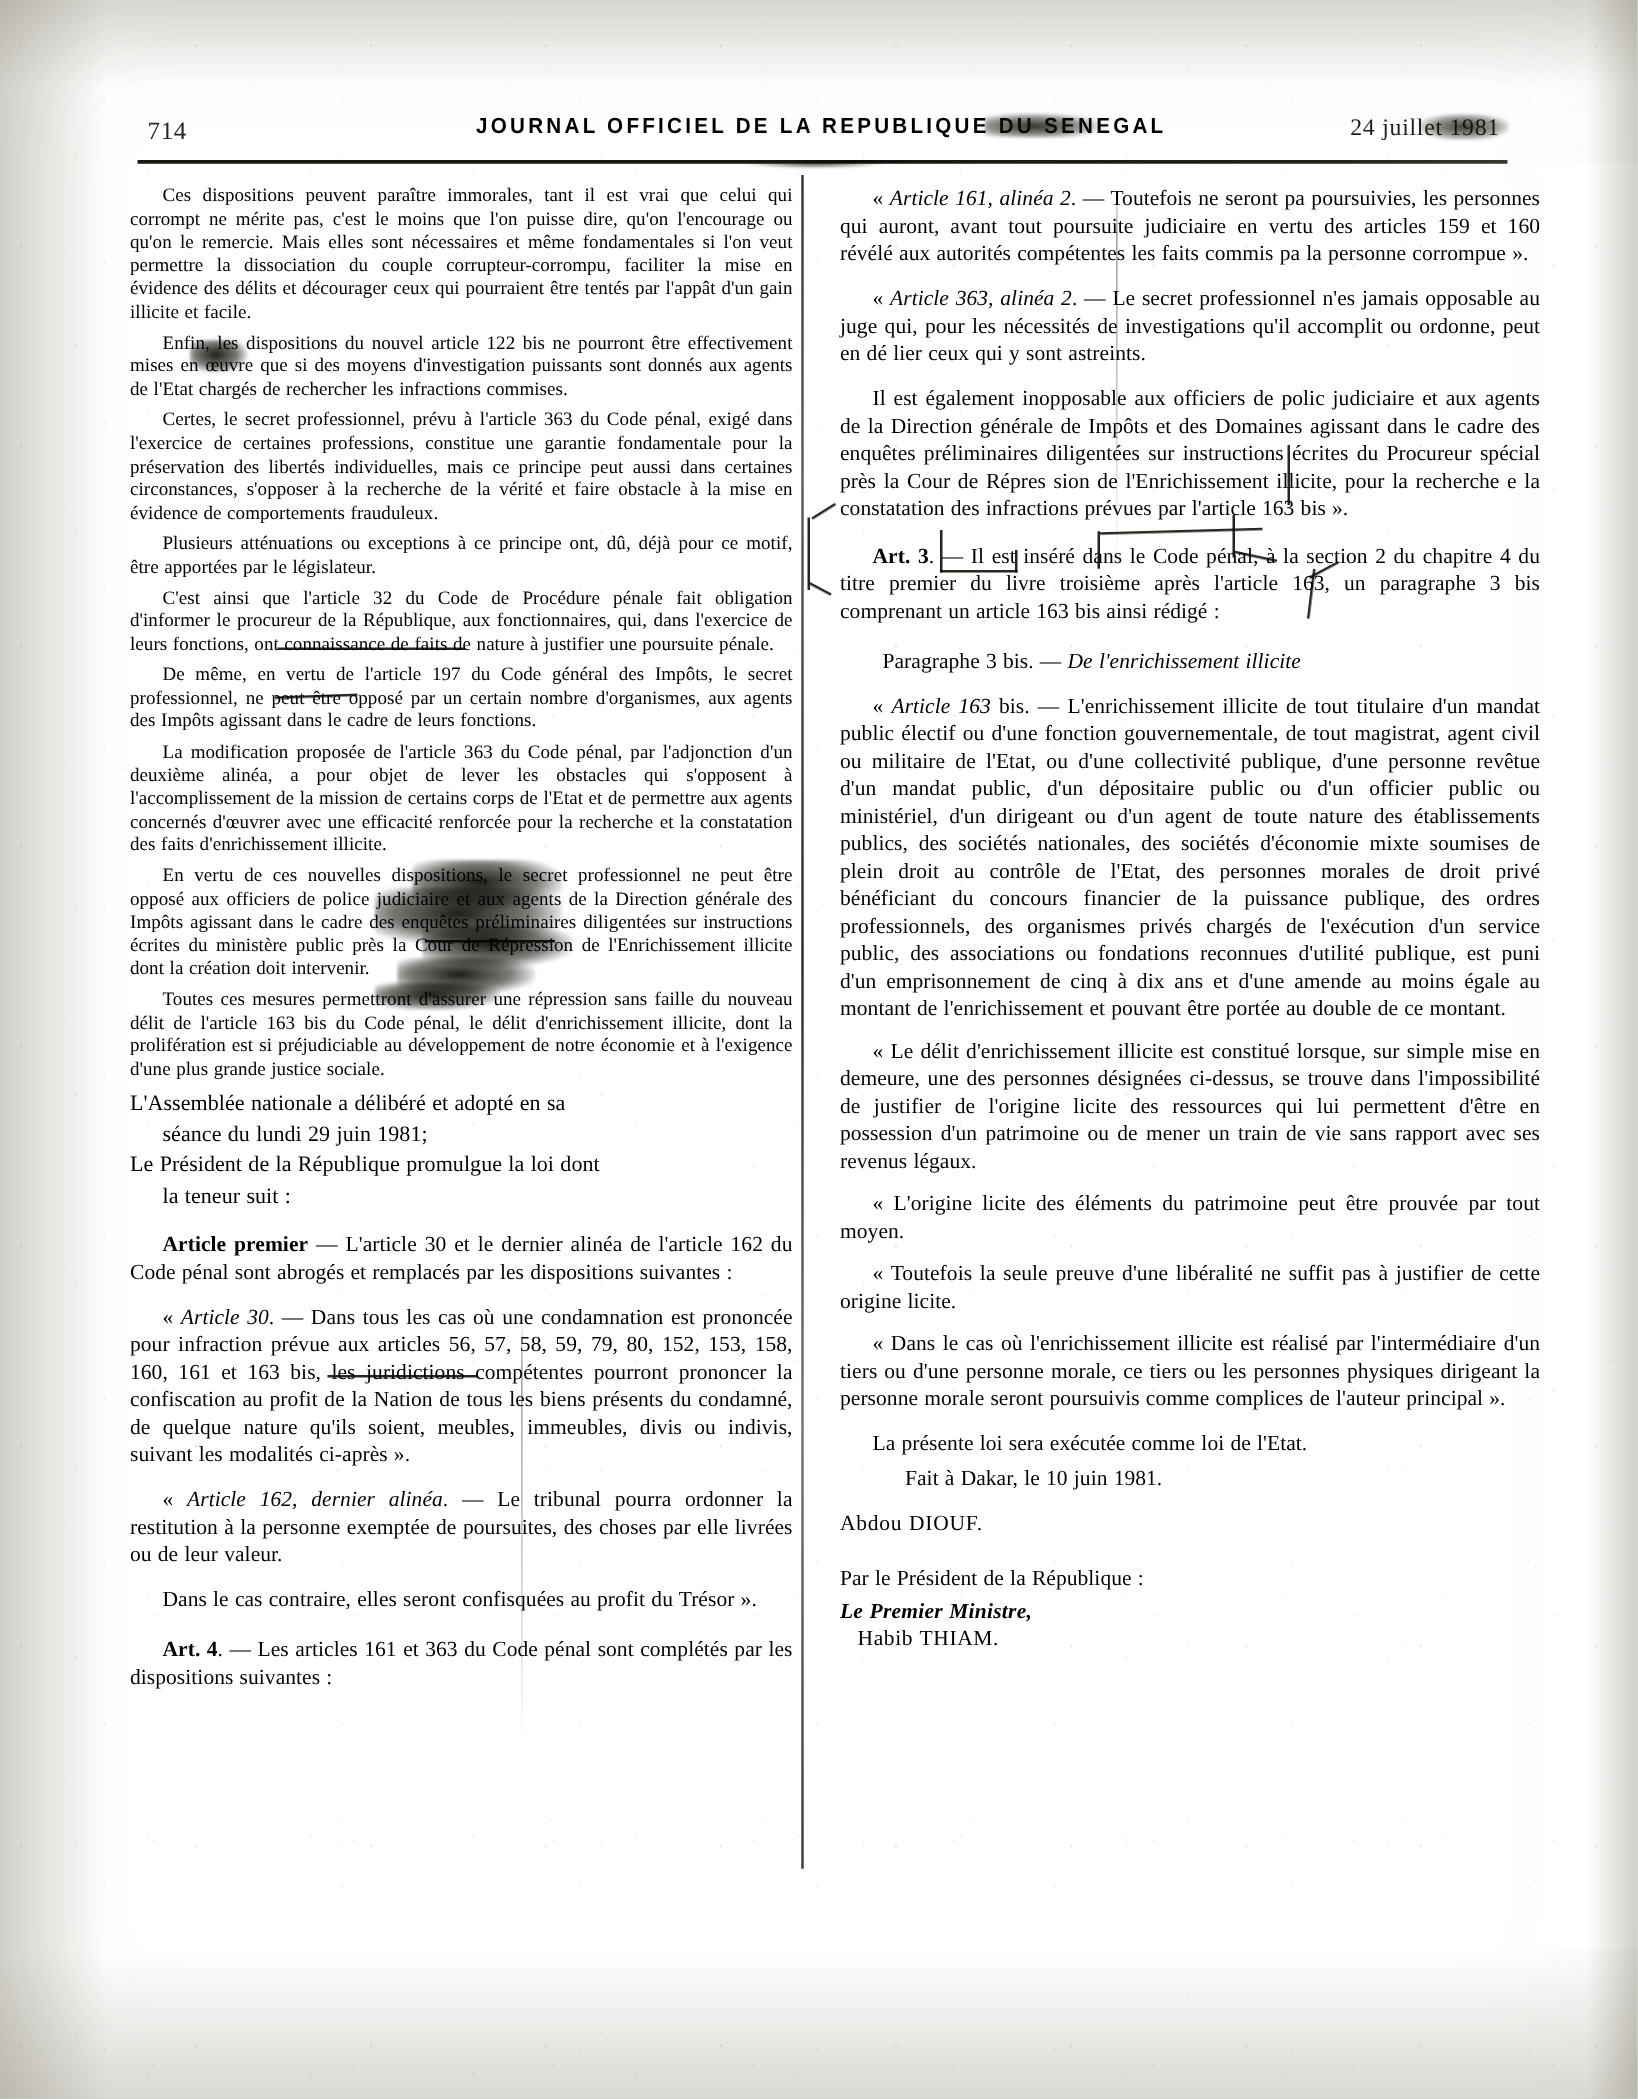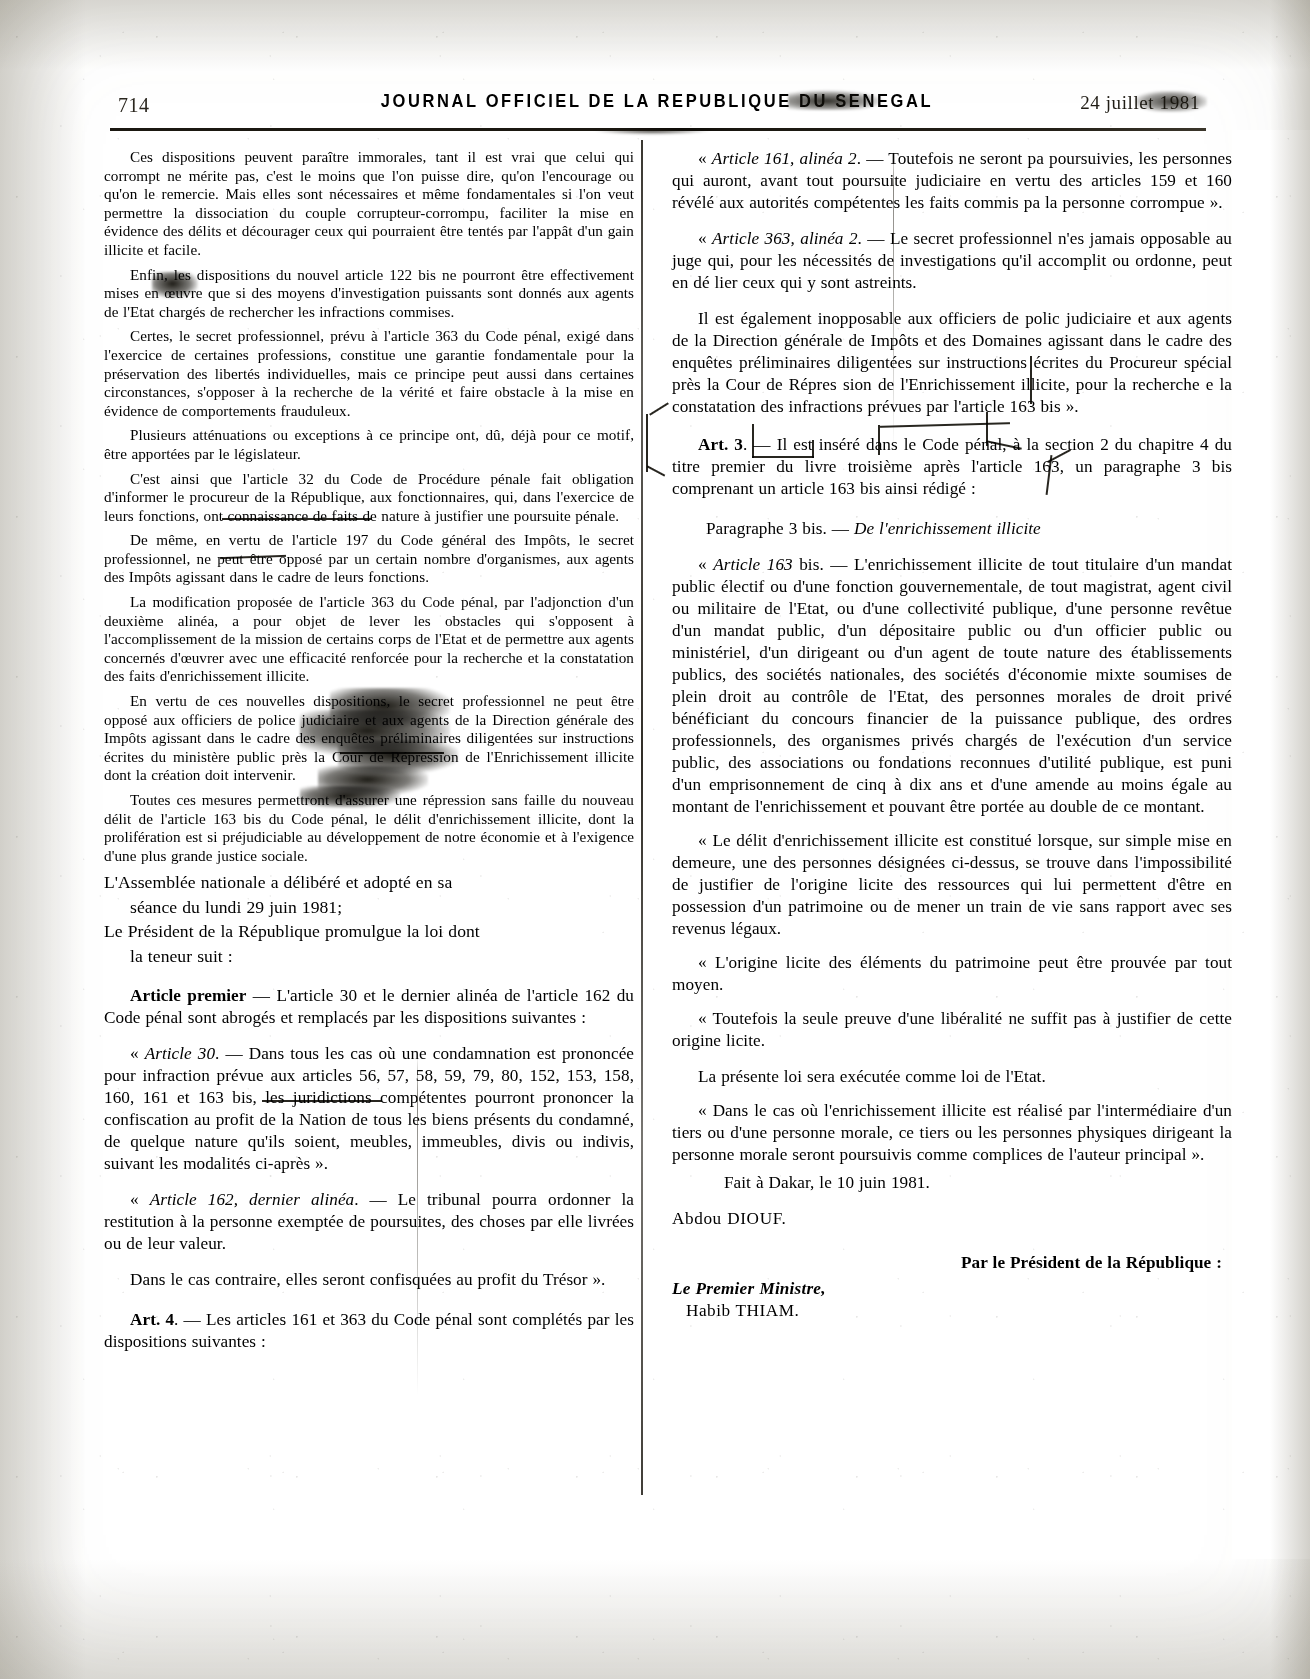--- a/index.html
+++ b/index.html
@@ -180,22 +180,22 @@
   .sig-name {
     font-size: 18.5px;
     letter-spacing: .6px;
     text-align: left;
     text-indent: 0;
     margin: 14px 0 0 0;
     padding-right: 24px;
   }
   .sig-by {
     font-size: 15.6px;
-    font-weight: bold;
-    text-align: right;
+    font-weight: normal;
+    text-align: left;
     text-indent: 0;
     margin: 22px 0 4px 0;
     padding-right: 10px;
   }
   .sig-role {
     font-size: 13.6px;
     font-style: italic;
     font-weight: bold;
     text-indent: 0;
     margin: 2px 0 0 0;
@@ -336,23 +336,23 @@
         <span>Paragraphe 3 bis</span><span>. — </span><i>De l'enrichissement illicite</i>
       </p>
 
       <p style="margin-top:14px;">
         <span>« </span><i>Article 163</i><span> bis</span><span>. — </span><span>L'enrichissement illicite de tout titulaire d'un mandat public électif ou d'une fonction gouvernementale, de tout magistrat, agent civil ou militaire de l'Etat, ou d'une collectivité publique, d'une personne revêtue d'un mandat public, d'un dépositaire public ou d'un officier public ou ministériel, d'un dirigeant ou d'un agent de toute nature des établissements publics, des sociétés nationales, des sociétés d'économie mixte soumises de plein droit au contrôle de l'Etat, des personnes morales de droit privé bénéficiant du concours financier de la puissance publique, des ordres professionnels, des organismes privés chargés de l'exécution d'un service public, des associations ou fondations reconnues d'utilité publique, est puni d'un emprisonnement de cinq à dix ans et d'une amende au moins égale au montant de l'enrichissement et pouvant être portée au double de ce montant.</span>
       </p>
 
       <p style="margin-top:12px;">« Le délit d'enrichissement illicite est constitué lorsque, sur simple mise en demeure, une des personnes désignées ci-dessus, se trouve dans l'impossibilité de justifier de l'origine licite des ressources qui lui permettent d'être en possession d'un patrimoine ou de mener un train de vie sans rapport avec ses revenus légaux.</p>
       <p style="margin-top:12px;">« L'origine licite des éléments du patrimoine peut être prouvée par tout moyen.</p>
       <p style="margin-top:12px;">« Toutefois la seule preuve d'une libéralité ne suffit pas à justifier de cette origine licite.</p>
+      <p style="margin-top:12px;">« Dans le cas où l'enrichissement illicite est réalisé par l'intermédiaire d'un tiers ou d'une personne morale, ce tiers ou les personnes physiques dirigeant la personne morale seront poursuivis comme complices de l'auteur principal ».</p>
+
       <p style="margin-top:14px; text-indent:26px;">La présente loi sera exécutée comme loi de l'Etat.</p>
-
-      <p style="margin-top:12px;">« Dans le cas où l'enrichissement illicite est réalisé par l'intermédiaire d'un tiers ou d'une personne morale, ce tiers ou les personnes physiques dirigeant la personne morale seront poursuivis comme complices de l'auteur principal ».</p>
       <p style="margin-top:0; text-indent:52px;">Fait à Dakar, le 10 juin 1981.</p>
 
       <p class="sig-name">Abdou DIOUF.</p>
       <p class="sig-by">Par le Président de la République :</p>
       <p class="sig-role">Le Premier Ministre,</p>
       <p class="sig-pm">Habib THIAM.</p>
 
     </div>
   </div>
 

